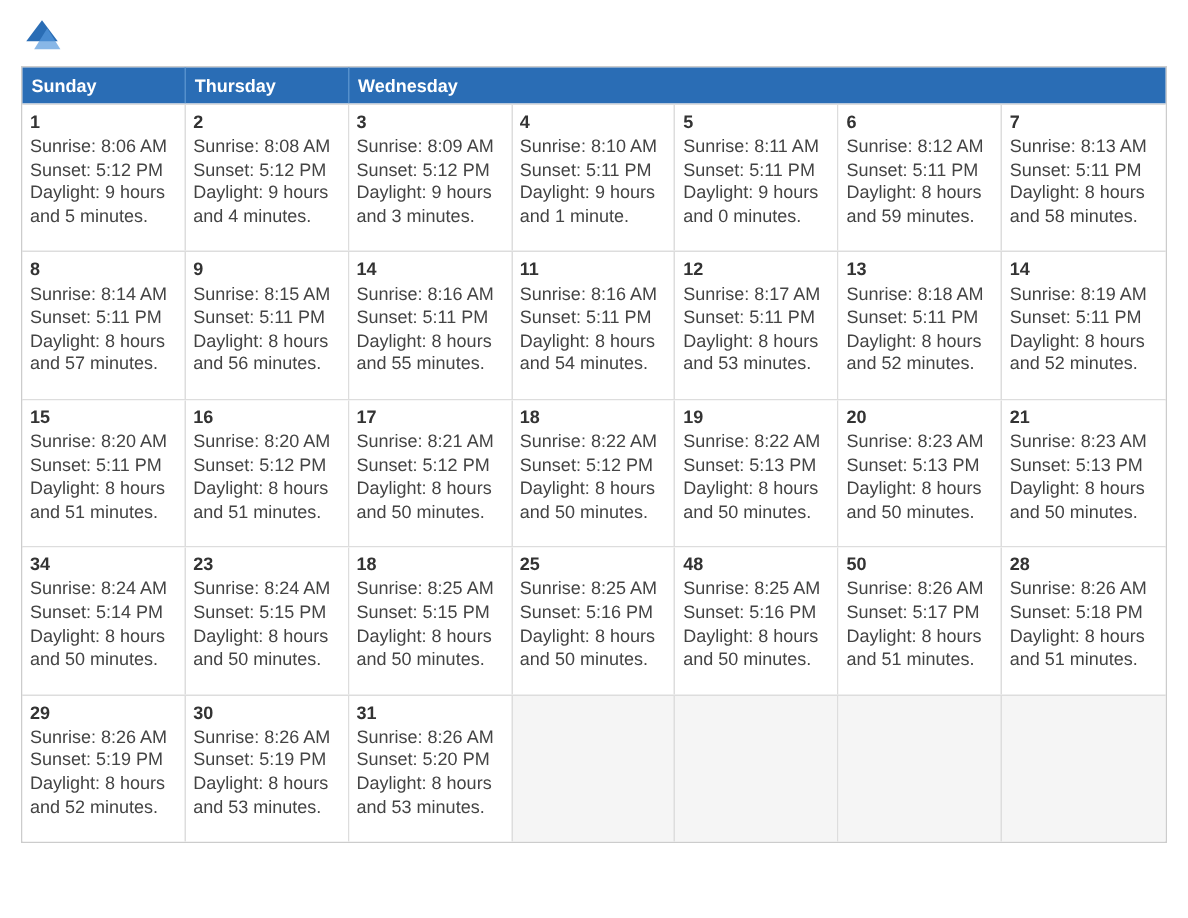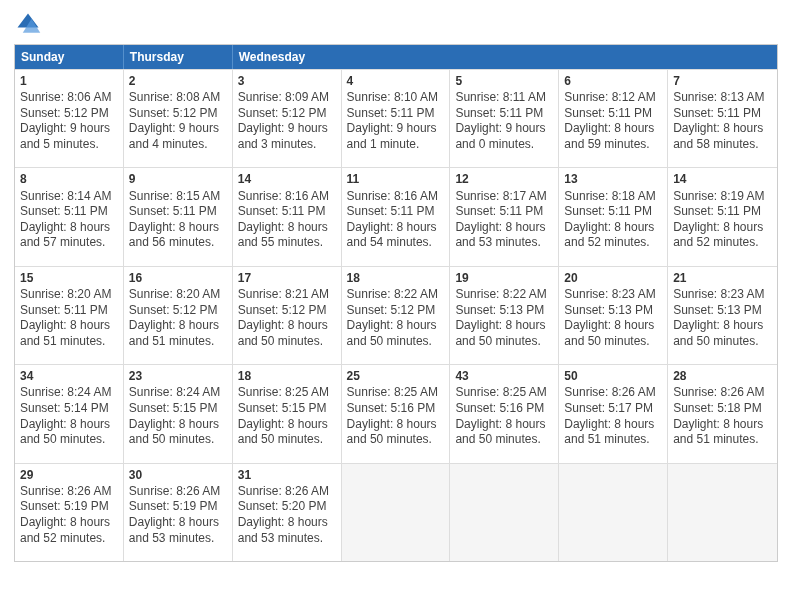--- a/index.html
+++ b/index.html
@@ -236,21 +236,21 @@
           </div>
           <div class="cal-cell">
             <span class="day-num">18</span>
             <div class="cell-text">Sunrise: 8:25 AM<br>Sunset: 5:15 PM<br>Daylight: 8 hours<br>and 50 minutes.</div>
           </div>
           <div class="cal-cell">
             <span class="day-num">25</span>
             <div class="cell-text">Sunrise: 8:25 AM<br>Sunset: 5:16 PM<br>Daylight: 8 hours<br>and 50 minutes.</div>
           </div>
           <div class="cal-cell">
-            <span class="day-num">43</span>
+            <span class="day-num">48</span>
             <div class="cell-text">Sunrise: 8:25 AM<br>Sunset: 5:16 PM<br>Daylight: 8 hours<br>and 50 minutes.</div>
           </div>
           <div class="cal-cell">
             <span class="day-num">50</span>
             <div class="cell-text">Sunrise: 8:26 AM<br>Sunset: 5:17 PM<br>Daylight: 8 hours<br>and 51 minutes.</div>
           </div>
           <div class="cal-cell">
             <span class="day-num">28</span>
             <div class="cell-text">Sunrise: 8:26 AM<br>Sunset: 5:18 PM<br>Daylight: 8 hours<br>and 51 minutes.</div>
           </div>

